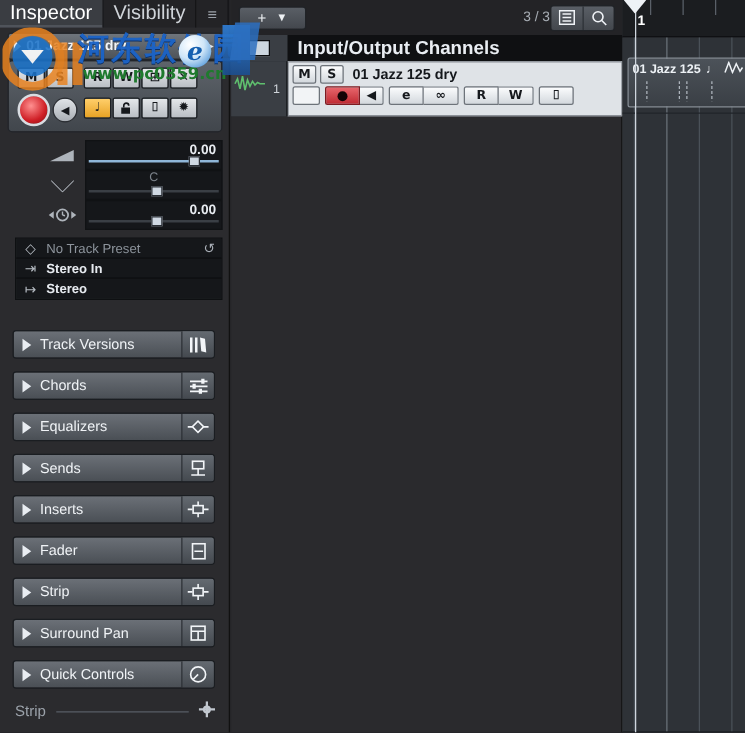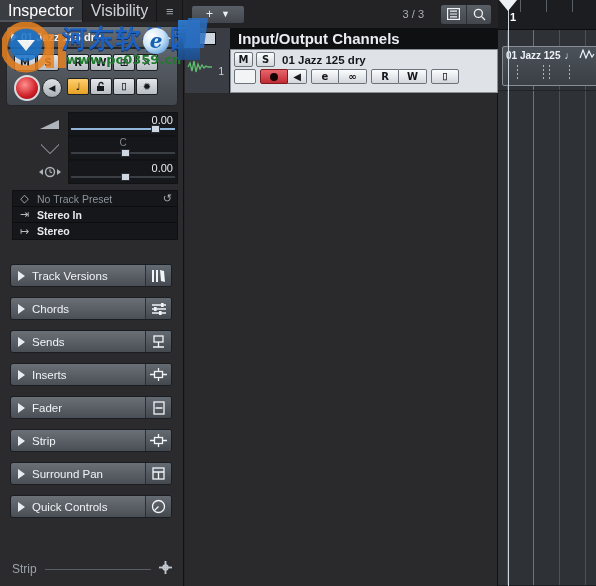--- a/index.html
+++ b/index.html
@@ -88,21 +88,21 @@
     position:absolute; left:0; top:2px; width:28px; height:20px;
     display:flex;align-items:center;justify-content:center;
     color:#aeb4bb;
   }
   .fadtrack{
     position:absolute; left:32px; top:0; right:0; height:24px;
     background:#15171a; border:1px solid #101214;
   }
   .fadval{
     position:absolute; right:4px; top:1px; font-size:11px;
-    font-weight:normal; color:#e8ecf1;
+    font-weight:bold; color:#e8ecf1;
   }
   .fadcen{
     position:absolute; left:50%; transform:translateX(-50%); top:0px;
     font-size:10px; color:#7e858d;
   }
   .fadline{
     position:absolute; left:2px; right:2px; bottom:5px; height:2px;
     background:#3a3f45;
   }
   .fadline.lit{ background:#8fb6d8; }
@@ -164,21 +164,21 @@
     background:#232326; display:flex; align-items:center; padding:0 6px;
   }
   .addbtn{
     width:54px;height:19px;border-radius:3px;
     background:linear-gradient(#5a5f66,#43474d);
     border:1px solid #202327;
     display:flex;align-items:center;justify-content:center;gap:8px;
     color:#eef1f4; font-size:12px;
   }
   .midtool .spacer{ flex:1; }
-  .cnt{ font-size:11px; color:#a8aeb5; margin-right:16px; }
+  .cnt{ font-size:11px; color:#a8aeb5; margin-right:0; }
   .toolgrp{
     display:flex; border:1px solid #202327; border-radius:3px; overflow:hidden;
     background:linear-gradient(#5a5f66,#43474d);
   }
   .toolgrp .tb{
     width:25px;height:19px; display:flex;align-items:center;justify-content:center;
     color:#f0f3f7; font-size:12px;
   }
   .toolgrp .tb+.tb{ border-left:1px solid #2d3136; }
 
@@ -454,20 +454,33 @@
             <line x1="1" y1="3" x2="15" y2="3"></line>
               <line x1="1" y1="7" x2="15" y2="7"></line>
               <line x1="1" y1="11" x2="15" y2="11"></line>
             <rect x="10" y="1" width="2.6" height="4" fill="#f2f5f8" stroke="none"></rect>
             <rect x="3" y="5" width="2.6" height="4" fill="#f2f5f8" stroke="none"></rect>
             <rect x="8" y="9" width="2.6" height="4" fill="#f2f5f8" stroke="none"></rect>
           </svg>
         </span>
       </div>
 
+      <div class="section">
+        <span class="lbl">
+          <span class="tri"></span>
+          <span>Equalizers</span>
+        </span>
+        <span class="ic">
+          <svg width="17" height="13" viewBox="0 0 17 13" stroke="#f2f5f8" stroke-width="1.3" fill="none">
+            <line x1="0" y1="6.5" x2="4" y2="6.5"></line>
+              <line x1="13" y1="6.5" x2="17" y2="6.5"></line>
+            <rect x="5.2" y="3.2" width="6.4" height="6.4" transform="rotate(45 8.4 6.4)"></rect>
+          </svg>
+        </span>
+      </div>
 
       <div class="section">
         <span class="lbl">
           <span class="tri"></span>
           <span>Sends</span>
         </span>
         <span class="ic">
           <svg width="15" height="14" viewBox="0 0 15 14" stroke="#f2f5f8" stroke-width="1.3" fill="none">
             <rect x="3" y="1" width="9" height="6"></rect>
               <line x1="7.5" y1="7" x2="7.5" y2="12"></line>

